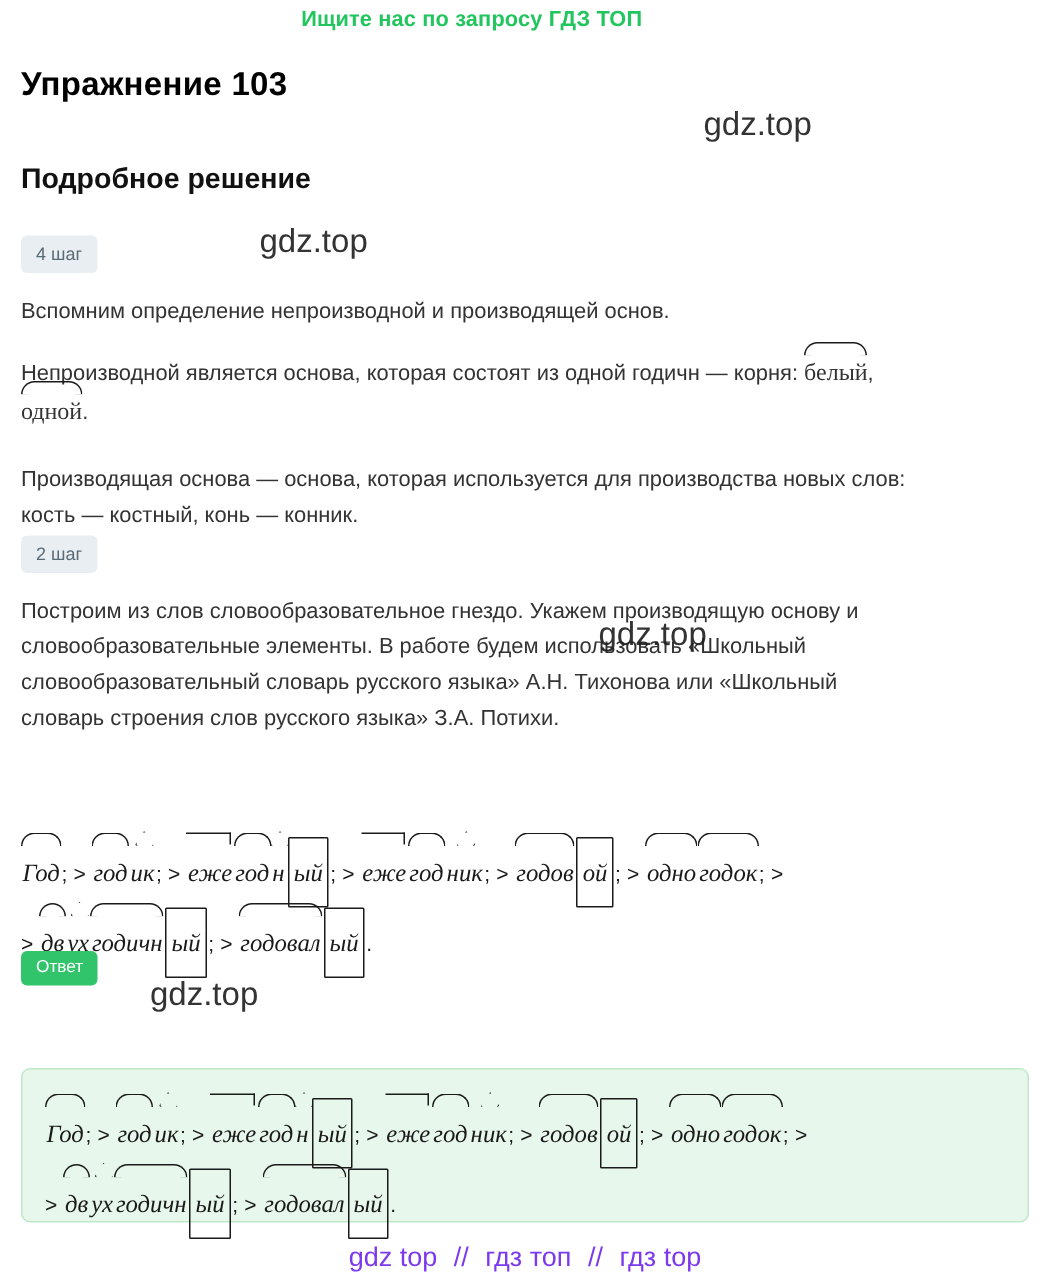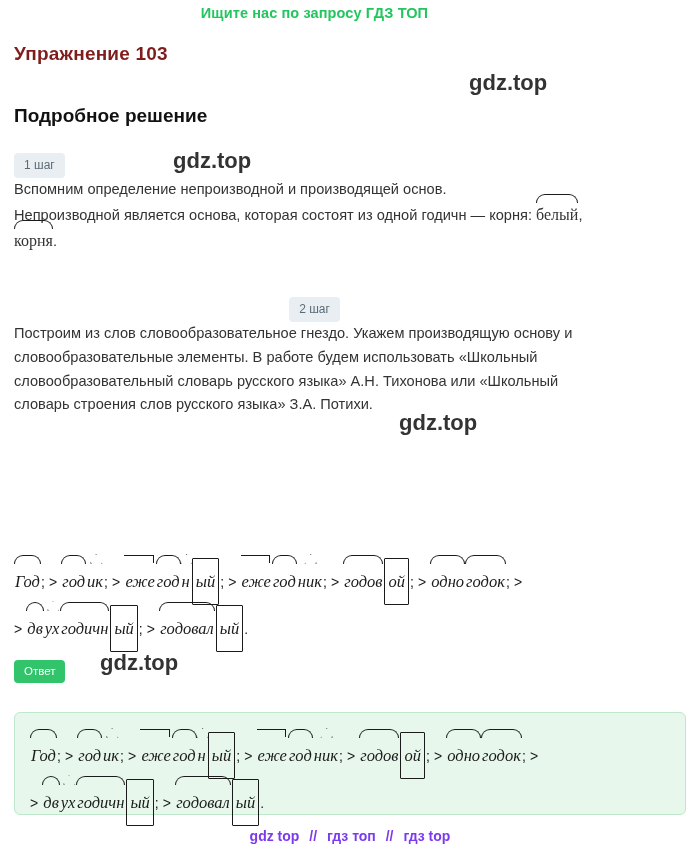--- a/index.html
+++ b/index.html
@@ -24,31 +24,31 @@
   }
   .promo-top {
     text-align: center;
     color: #22c55e;
     font-size: 14.5px;
     font-weight: 600;
     padding-top: 5px;
     letter-spacing: 0.1px;
   }
   .ex-title {
-    font-size: 19px;
+    font-size: 22px;
     font-weight: 700;
-    color: #7f1d1d;
+    color: #000000;
     margin: 22px 0 0 0;
     letter-spacing: 0.2px;
   }
   .wm {
     position: absolute;
     color: #222222;
     font-size: 22px;
-    font-weight: 700;
+    font-weight: 400;
     opacity: 0.92;
     pointer-events: none;
     font-family: "Liberation Sans", sans-serif;
   }
   .wm-1 { left: 469px; top: 70px; }
   .wm-2 { left: 173px; top: 148px; }
   .wm-3 { left: 399px; top: 410px; }
   .wm-4 { left: 100px; top: 650px; }
 
   .section-title {
@@ -71,42 +71,42 @@
     background: #31c46a;
     color: #ffffff;
     font-size: 11.5px;
     border-radius: 4px;
     padding: 5px 10px 6px 10px;
   }
   p.txt {
     font-size: 14.6px;
     line-height: 1.62;
     color: #333333;
-    margin: 0 0 0 0;
+    margin: 15px 0 0 0;
   }
 
   .answer-box {
     position: absolute;
     left: 14px;
     top: 712px;
     width: 672px;
     height: 103px;
     box-sizing: border-box;
     background: #e7f7ec;
     border: 1px solid #bfe7cc;
     border-radius: 6px;
   }
   .promo-bottom {
     position: absolute;
     left: 0;
     top: 828px;
     width: 700px;
     text-align: center;
-    font-size: 14px;
-    font-weight: 700;
+    font-size: 18px;
+    font-weight: 400;
     color: #7c3aed;
   }
   .promo-bottom span { margin: 0 3px; }
 
   
   .chain {
     font-family: "Liberation Serif", serif;
     font-style: italic;
     font-size: 16.5px;
     color: #1a1a1a;
@@ -208,44 +208,45 @@
   <h1 class="ex-title">Упражнение 103</h1>
 
   <div class="wm wm-1">gdz.top</div>
   <div class="wm wm-2">gdz.top</div>
   <div class="wm wm-3">gdz.top</div>
   <div class="wm wm-4">gdz.top</div>
 
   <h2 class="section-title">Подробное решение</h2>
 
   <div style="margin-top:26px;">
-    <span class="step-badge">1 шаг</span>
+    <span class="step-badge">4 шаг</span>
   </div>
 
   <p class="txt">Вспомним определение непроизводной и производящей основ.</p>
 
   <p class="txt">
     <span>Непроизводной является основа, которая состоят из одной годичн — корня:</span>
     <span class="inline-word">белый</span><span>,</span>
-    <span class="inline-word">корня</span><span>.</span>
+    <span class="inline-word">одной</span><span>.</span>
   </p>
 
-
-  <div style="margin-top:44px;text-align:center;">
+  <p class="txt" style="margin-top:22px;">Производящая основа — основа, которая используется для производства новых слов: кость — костный, конь — конник.</p>
+
+  <div style="">
     <span class="step-badge">2 шаг</span>
   </div>
 
   <p class="txt">Построим из слов словообразовательное гнездо. Укажем производящую основу и словообразовательные элементы. В работе будем использовать «Школьный словообразовательный словарь русского языка» А.Н. Тихонова или «Школьный словарь строения слов русского языка» З.А. Потихи.</p>
 
   <div id="chain-main" class="chain">
     <span class="chain-line"><span class="word"><span class="morph root">Год</span></span><span class="sep">;</span> <span class="gt">&gt;</span> <span class="word"><span class="morph root">год</span><span class="morph suf">ик</span></span><span class="sep">;</span> <span class="gt">&gt;</span> <span class="word"><span class="morph pre">еже</span><span class="morph root">год</span><span class="morph suf">н</span><span class="morph end">ый</span></span><span class="sep">;</span> <span class="gt">&gt;</span> <span class="word"><span class="morph pre">еже</span><span class="morph root">год</span><span class="morph suf">ник</span></span><span class="sep">;</span> <span class="gt">&gt;</span> <span class="word"><span class="morph root">годов</span><span class="morph end">ой</span></span><span class="sep">;</span> <span class="gt">&gt;</span> <span class="word"><span class="morph root">одно</span><span class="morph root">годок</span></span><span class="sep">;</span> <span class="gt">&gt;</span></span>
     <span class="chain-line"><span class="gt">&gt;</span> <span class="word"><span class="morph root">дв</span><span class="morph suf">ух</span><span class="morph root">годичн</span><span class="morph end">ый</span></span><span class="sep">;</span> <span class="gt">&gt;</span> <span class="word"><span class="morph root">годовал</span><span class="morph end">ый</span></span><span class="sep">.</span></span>
   </div>
 
-  <div style="position:absolute; left:14px; top:660px;">
+  <div style="position:absolute; left:14px; top:634px;">
     <span class="answer-badge">Ответ</span>
   </div>
 
   <div class="answer-box"></div>
 
   <div id="chain-answer" class="chain">
     <span class="chain-line"><span class="word"><span class="morph root">Год</span></span><span class="sep">;</span> <span class="gt">&gt;</span> <span class="word"><span class="morph root">год</span><span class="morph suf">ик</span></span><span class="sep">;</span> <span class="gt">&gt;</span> <span class="word"><span class="morph pre">еже</span><span class="morph root">год</span><span class="morph suf">н</span><span class="morph end">ый</span></span><span class="sep">;</span> <span class="gt">&gt;</span> <span class="word"><span class="morph pre">еже</span><span class="morph root">год</span><span class="morph suf">ник</span></span><span class="sep">;</span> <span class="gt">&gt;</span> <span class="word"><span class="morph root">годов</span><span class="morph end">ой</span></span><span class="sep">;</span> <span class="gt">&gt;</span> <span class="word"><span class="morph root">одно</span><span class="morph root">годок</span></span><span class="sep">;</span> <span class="gt">&gt;</span></span>
     <span class="chain-line"><span class="gt">&gt;</span> <span class="word"><span class="morph root">дв</span><span class="morph suf">ух</span><span class="morph root">годичн</span><span class="morph end">ый</span></span><span class="sep">;</span> <span class="gt">&gt;</span> <span class="word"><span class="morph root">годовал</span><span class="morph end">ый</span></span><span class="sep">.</span></span>
   </div>
 

